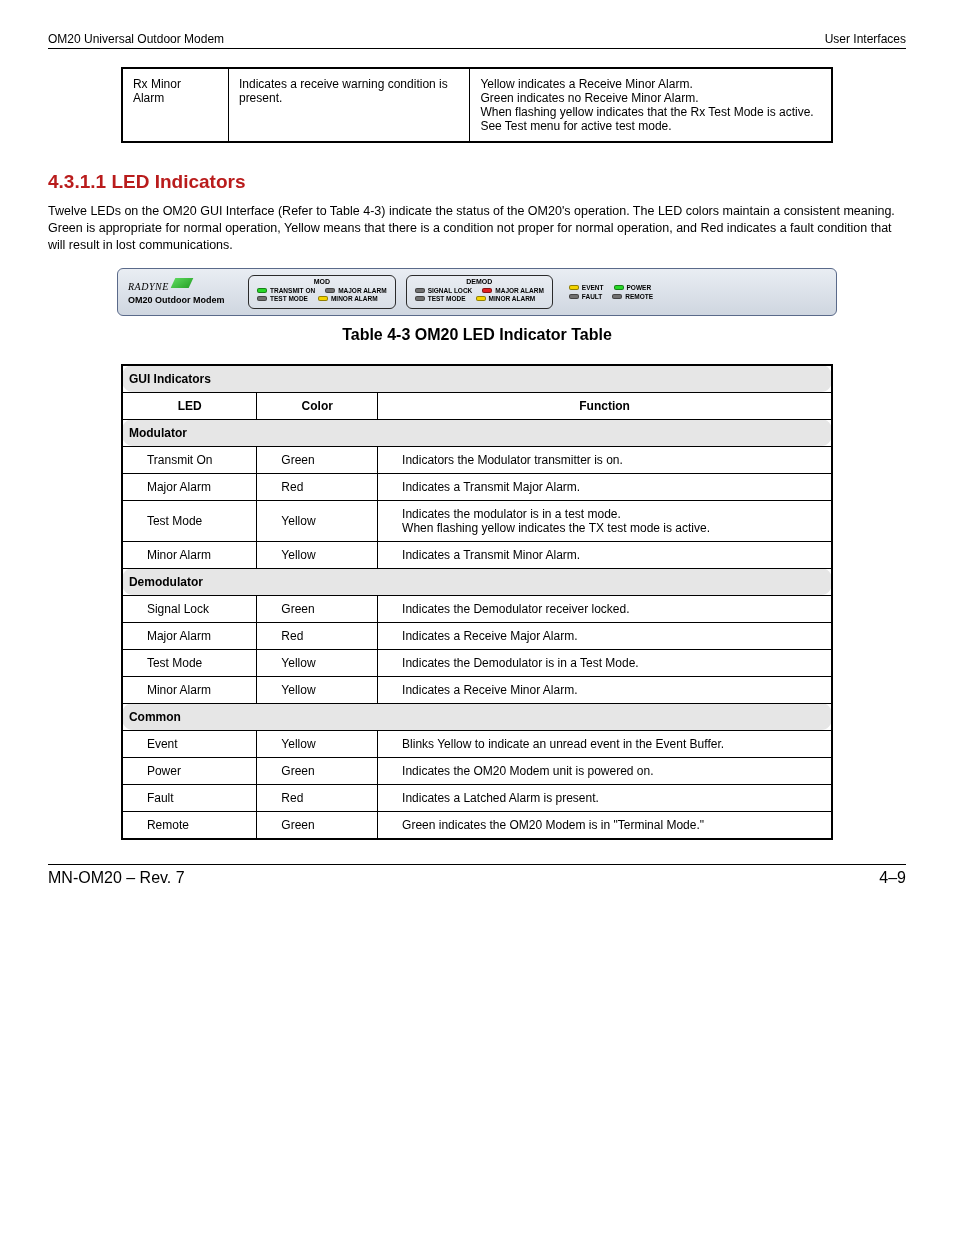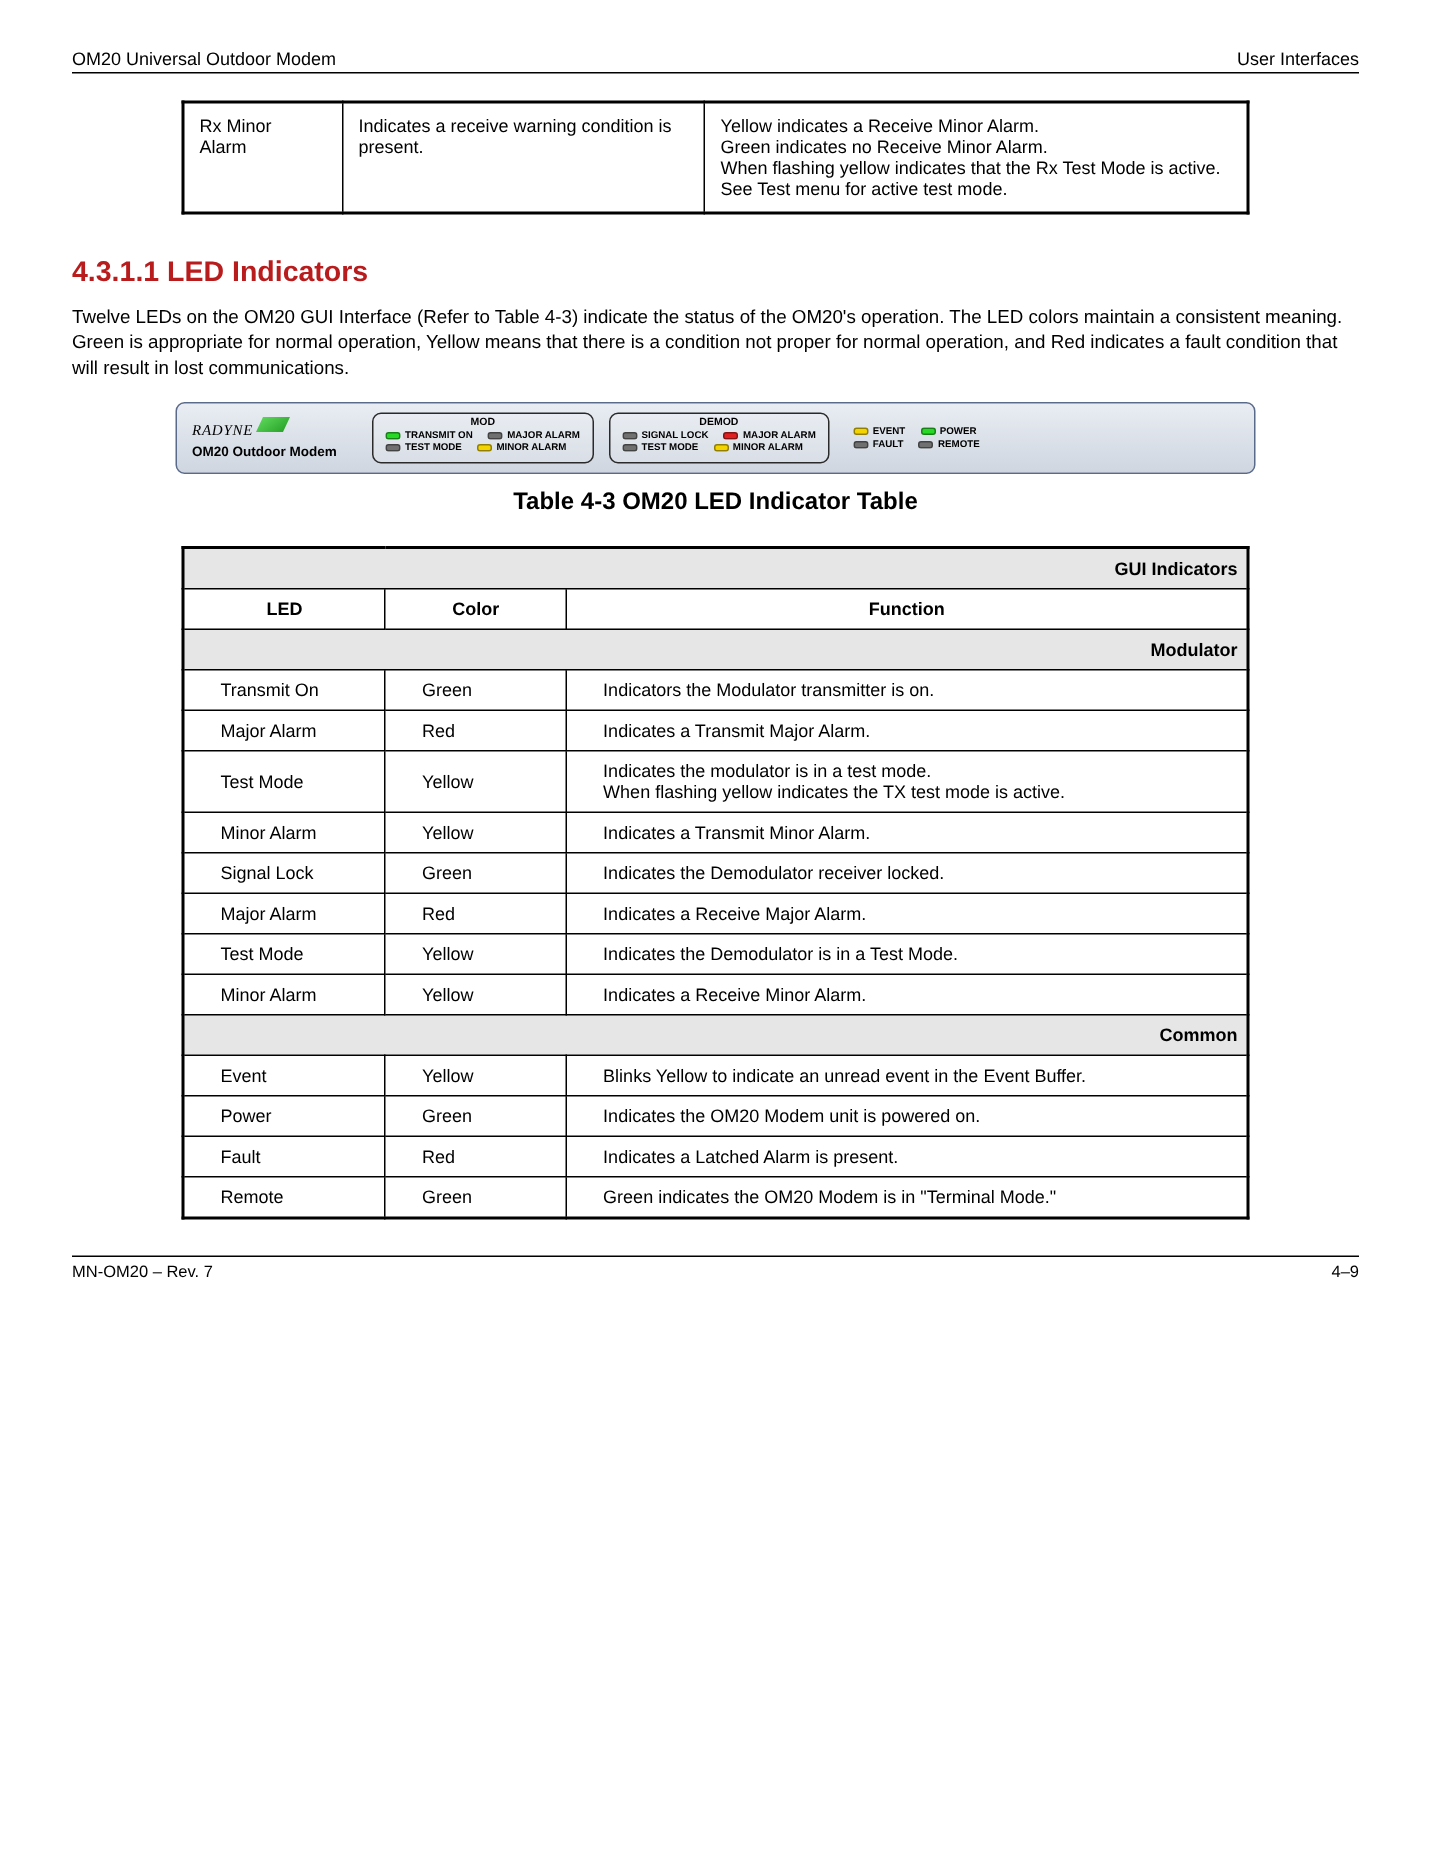--- a/index.html
+++ b/index.html
@@ -19,25 +19,25 @@
   .t1 td { border:1px solid #000; padding:8px 10px; vertical-align:top; font-size:12px;}
   .t1 td:nth-child(1){width:15%;}
   .t1 td:nth-child(2){width:34%;}
   .t1 td:nth-child(3){width:51%;}
   .sec-h1 { font-size:19px; font-weight:bold; color:#b91c1c; margin:28px 0 10px 0;}
   .para { font-size:12.5px; line-height:1.35; margin:0 0 14px 0;}
   .fig { display:block; margin:14px auto 10px auto; width:720px;}
   .fig-cap { text-align:center; font-size:16px; font-weight:bold; margin:6px 0 20px 0;}
   .t2 { border:2px solid #000; width:83%; margin:0 auto;}
   .t2 th, .t2 td { border:1px solid #000; padding:6px 24px; font-size:12px;}
-  .t2 .groupRow td { background:#e6e6e6; font-weight:bold; text-align:right; padding:6px;}
+  .t2 .groupRow td { background:#e6e6e6; font-weight:bold; text-align:left; padding:6px;border-radius:11px;}
   .t2 td.c1{width:19%;}
   .t2 td.c2{width:17%;}
   .t2 td.c3{width:64%;}
-  .botline { display:flex; justify-content:space-between; font-size:11px; margin-top:24px; border-top:1px solid #000; padding-top:4px;}
+  .botline { display:flex; justify-content:space-between; font-size:16px; margin-top:24px; border-top:1px solid #000; padding-top:4px;}
   
   .panel { display:flex; align-items:center; gap:10px; border:1px solid #5a6a8a; border-radius:6px; background:linear-gradient(#e9edf3,#cfd6e0); padding:6px 10px; font-size:7px; font-family:'Trebuchet MS',Arial,sans-serif; width:720px;}
   .logo-box{flex:0 0 110px;}
   .logo-box .brand{font-style:italic;font-family:Liberation Serif, serif;font-size:10px;letter-spacing:0.5px;}
   .logo-box .sw{display:inline-block;width:18px;height:10px;background:linear-gradient(135deg,#5bd65b,#2aa52a);transform:skewX(-25deg);margin:0 0 2px 2px;}
   .logo-box .prod{font-size:9px;font-weight:bold;margin-top:3px;}
   .ledgroup{border:1px solid #2a2a2a;border-radius:6px;background:rgba(255,255,255,0.15);padding:4px 8px 5px 8px;display:inline-block;}
   .ledgroup .title{text-align:center;font-weight:bold;font-size:7px;margin:-2px 0 2px 0;}
   .ledrow{display:flex;gap:10px;margin-bottom:1px;}
   .led{display:flex;align-items:center;gap:3px;white-space:nowrap;font-weight:bold;font-size:6.5px;}
@@ -192,20 +192,23 @@
           <div>Indicates the modulator is in a test mode.</div>
           <div>When flashing yellow indicates the TX test mode is active.</div>
         </td>
       </tr>
   <tr>
         <td class="c1">Minor Alarm</td>
         <td class="c2">Yellow</td>
         <td class="c3">Indicates a Transmit Minor Alarm.</td>
       </tr>
 
+  <tr class="groupRow">
+        <td colspan="3">Demodulator</td>
+      </tr>
   <tr>
         <td class="c1">Signal Lock</td>
         <td class="c2">Green</td>
         <td class="c3">Indicates the Demodulator receiver locked.</td>
       </tr>
   <tr>
         <td class="c1">Major Alarm</td>
         <td class="c2">Red</td>
         <td class="c3">Indicates a Receive Major Alarm.</td>
       </tr>

